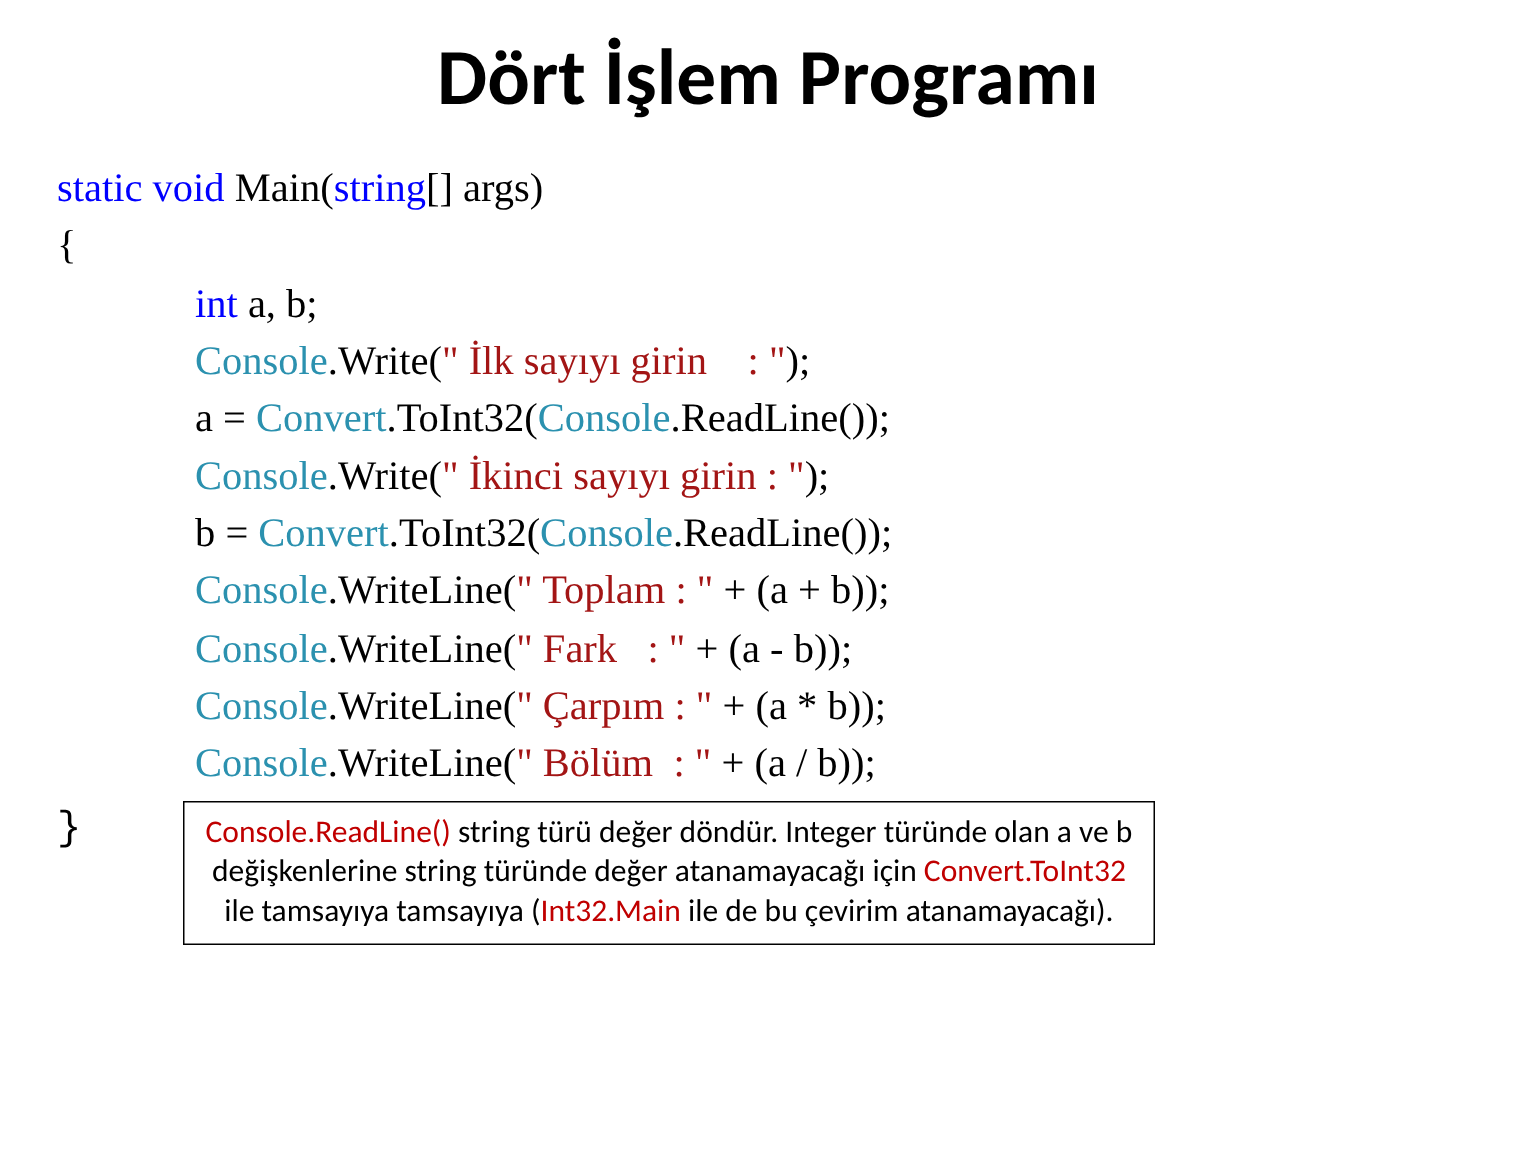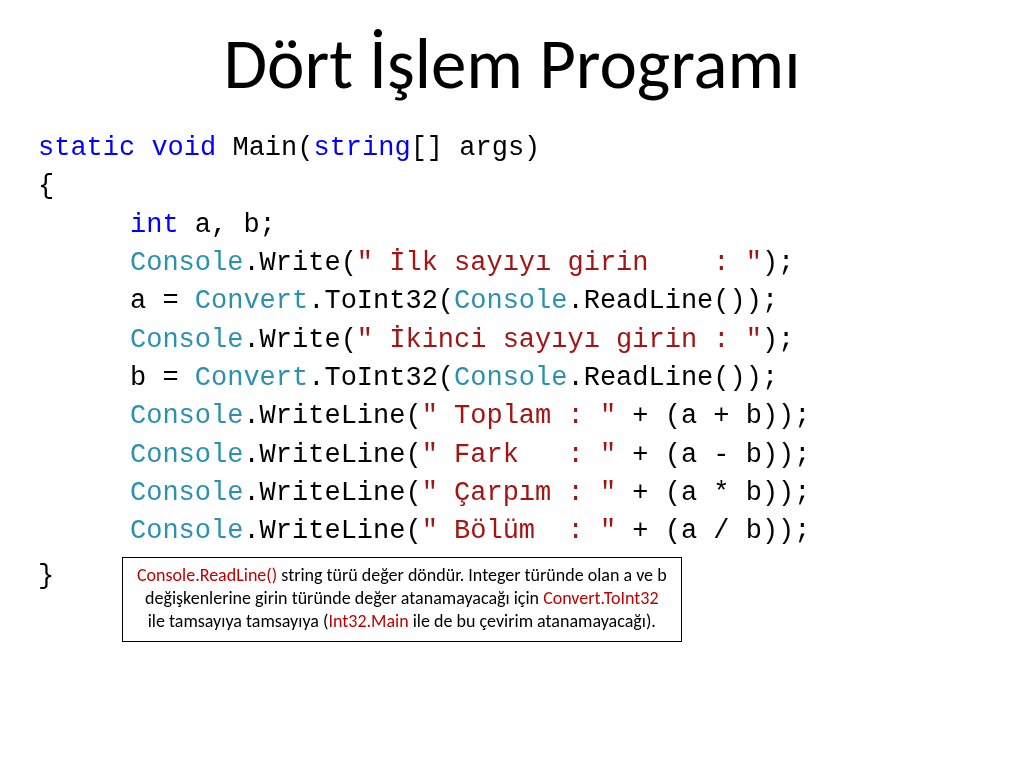--- a/index.html
+++ b/index.html
@@ -11,48 +11,48 @@
       overflow: hidden;
     }
     .slide {
       width: 100%;
       height: 100%;
       padding: 20px 30px 30px 30px;
       display: flex;
       flex-direction: column;
     }
     .title {
-      font-size: 71px;
-      font-weight: 400;
+      font-size: 53px;
+      font-weight: 700;
       color: #000;
       text-align: center;
       margin-bottom: 22px;
       letter-spacing: 0px;
     }
     .code-block {
-      font-family: Liberation Mono, monospace;
+      font-family: Liberation Serif, serif;
       font-size: 27px;
       line-height: 1.42;
       white-space: pre;
       color: #000;
       padding-left: 8px;
     }
     .kw-blue { color: #0000ff; }
     .kw-teal { color: #2b91af; }
     .str-red { color: #a31515; }
     .indent { display: inline-block; width: 92px; }
     .note-box {
       border: 1.5px solid #000;
       margin-top: 6px;
       margin-left: 46px;
       margin-right: 34px;
       padding: 6px 14px 8px 14px;
       text-align: center;
       font-family: Calibri, Arial, sans-serif;
-      font-size: 18px;
+      font-size: 21px;
       line-height: 1.28;
       color: #000;
     }
     .note-red { color: #c00000; }
     .bottom-row {
       display: flex;
       align-items: flex-start;
     }
     .close-brace {
       font-family: Consolas, 'Courier New', monospace;
@@ -78,17 +78,17 @@
 <span class="indent"></span><span>b = </span><span class="kw-teal">Convert</span><span>.ToInt32(</span><span class="kw-teal">Console</span><span>.ReadLine());</span>
 <span class="indent"></span><span class="kw-teal">Console</span><span>.WriteLine(</span><span class="str-red">"</span><span class="str-red"> Toplam : </span><span class="str-red">"</span><span> + (a + b));</span>
 <span class="indent"></span><span class="kw-teal">Console</span><span>.WriteLine(</span><span class="str-red">"</span><span class="str-red"> Fark   : </span><span class="str-red">"</span><span> + (a - b));</span>
 <span class="indent"></span><span class="kw-teal">Console</span><span>.WriteLine(</span><span class="str-red">"</span><span class="str-red"> Çarpım : </span><span class="str-red">"</span><span> + (a * b));</span>
 <span class="indent"></span><span class="kw-teal">Console</span><span>.WriteLine(</span><span class="str-red">"</span><span class="str-red"> Bölüm  : </span><span class="str-red">"</span><span> + (a / b));</span></div>
 
   <div class="bottom-row">
     <div class="close-brace">}</div>
     <div class="note-box">
       <span class="note-red">Console.ReadLine()</span><span> string türü değer döndür. Integer türünde olan a ve b</span><br>
-      <span>değişkenlerine girin türünde değer atanamayacağı için </span><span class="note-red">Convert.ToInt32</span><br>
+      <span>değişkenlerine string türünde değer atanamayacağı için </span><span class="note-red">Convert.ToInt32</span><br>
       <span>ile tamsayıya tamsayıya (</span><span class="note-red">Int32.Main</span><span> ile de bu çevirim atanamayacağı).</span>
     </div>
   </div>
 </div>
 
 </body></html>

